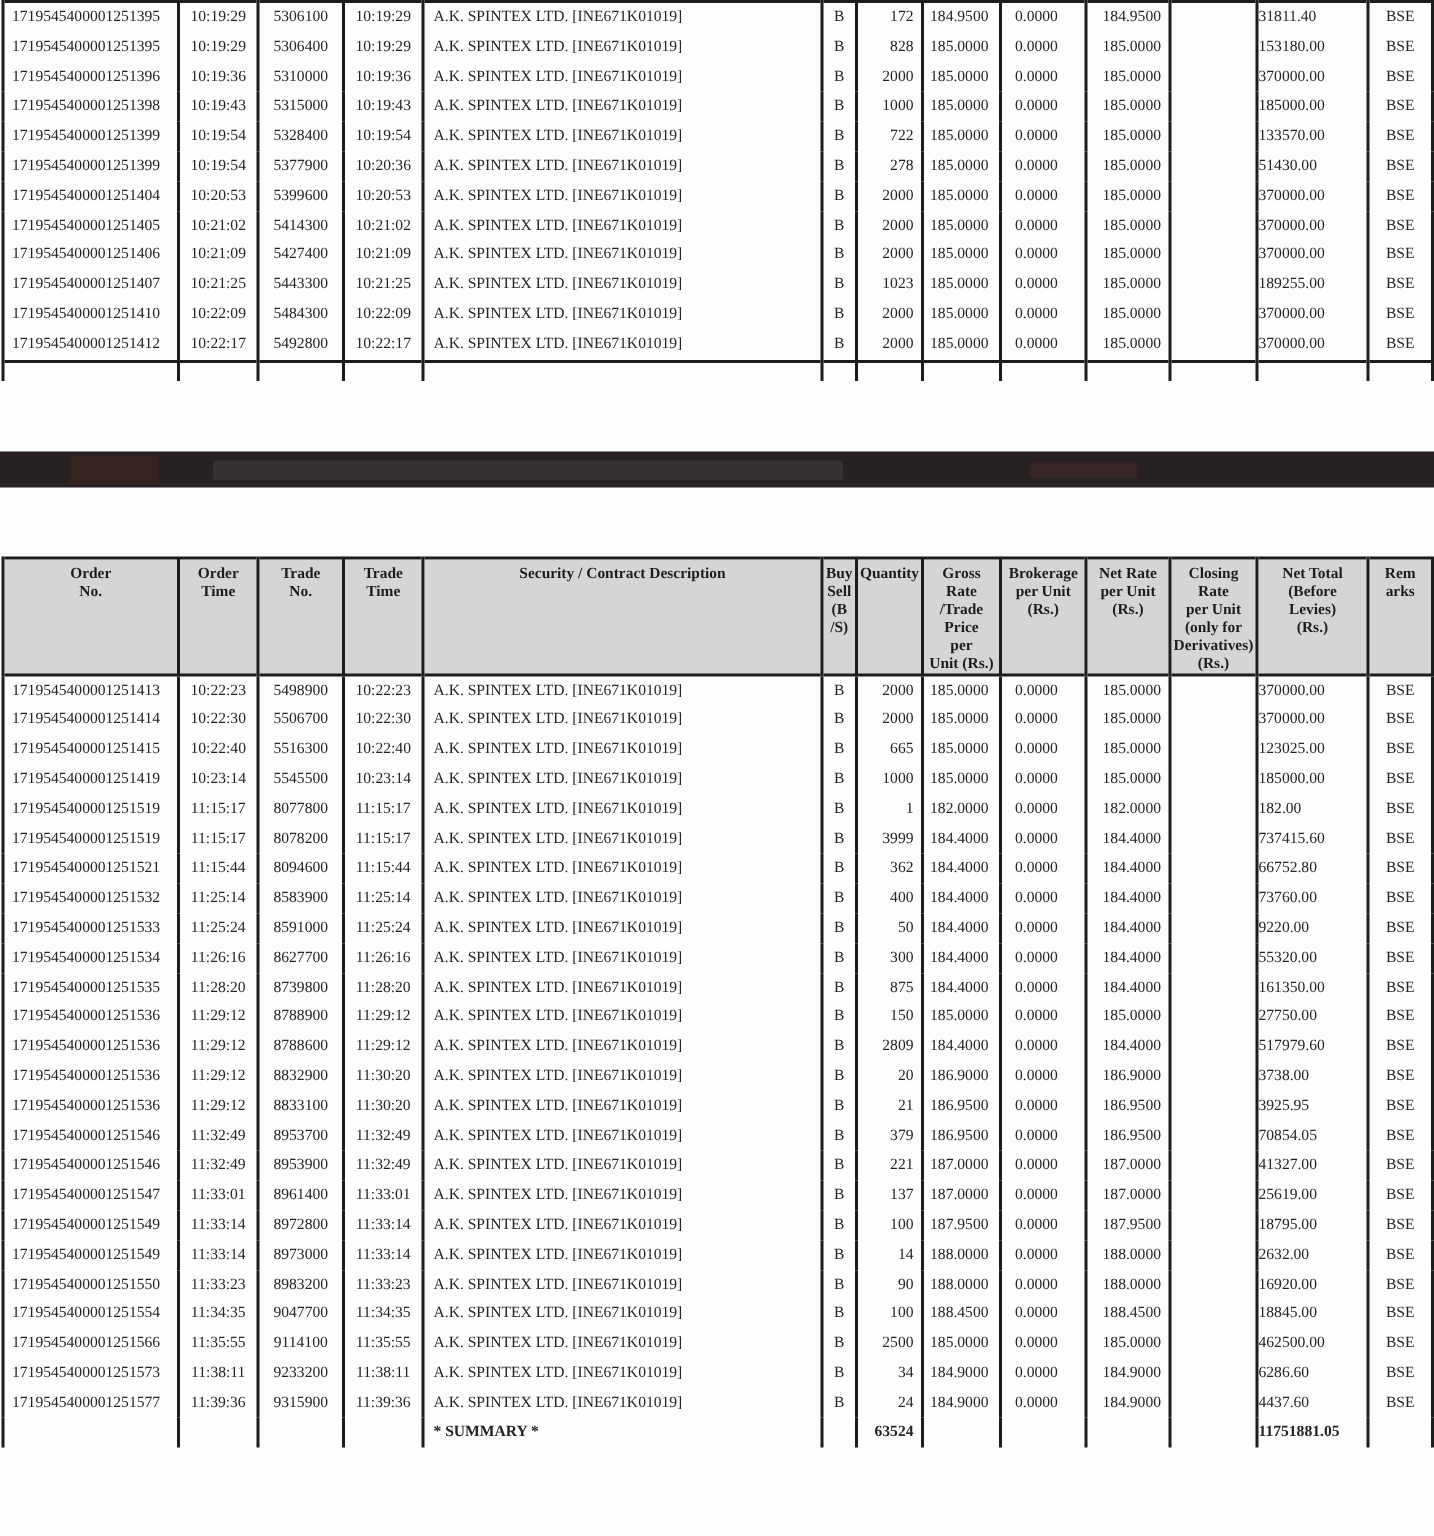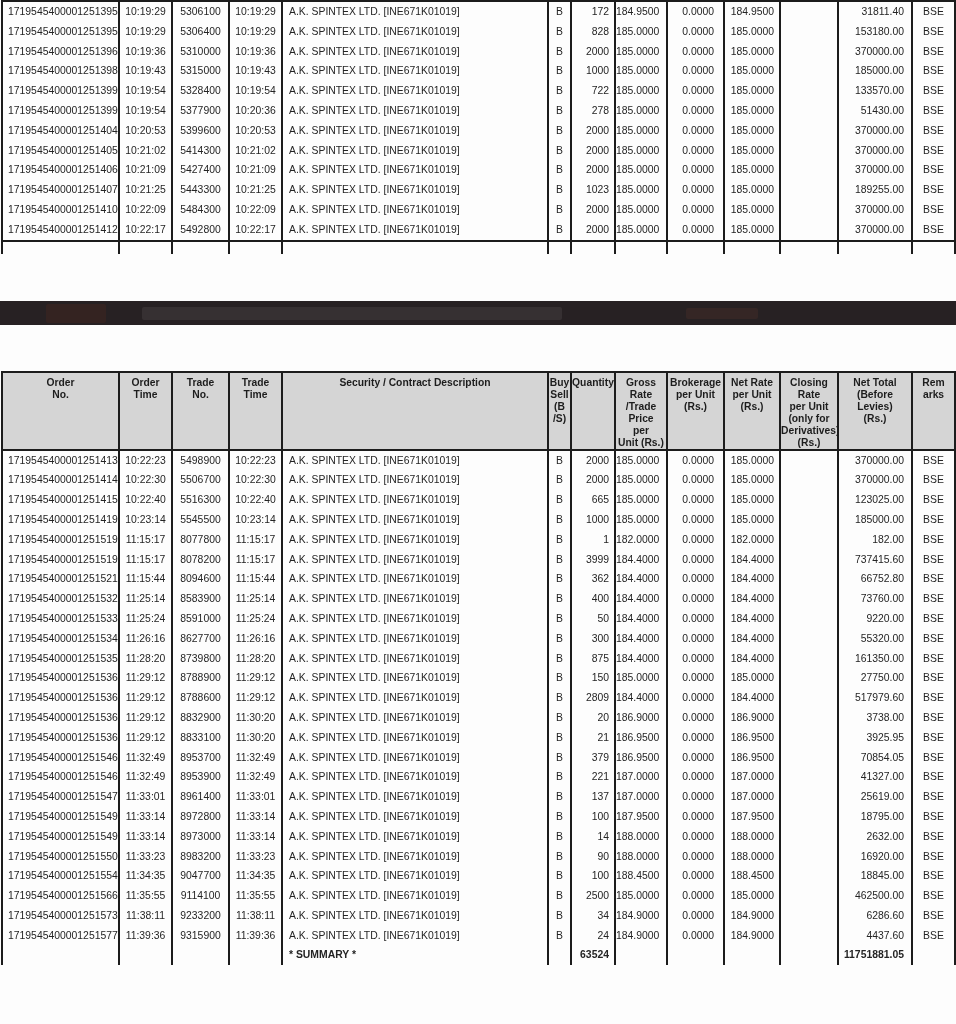--- a/index.html
+++ b/index.html
@@ -1,21 +1,21 @@
 <!DOCTYPE html>
 <html><head>
 <meta charset="utf-8">
 <style>
   html,body{margin:0;padding:0;}
   body{
     width:956px;height:1024px;overflow:hidden;background:#fdfdfd;
     font-family:"Liberation Sans","DejaVu Sans",sans-serif;
     -webkit-font-smoothing:antialiased;
   }
-  .page{width:956px;height:1024px;position:relative;}
+  .page{width:956px;height:1024px;position:relative;font-family:Liberation Serif, serif;}
 
   table.trade-table{
     border-collapse:collapse;table-layout:fixed;
     width:953px;margin-left:1px;
   }
   table.trade-table td, table.trade-table th{
     border-left:2px solid #1c1c1c;
     overflow:hidden;white-space:nowrap;
     font-size:10.4px;color:#242424;
     padding:0;
@@ -29,23 +29,23 @@
   .trade-table td:nth-child(1){text-align:left;padding-left:5px;}
   .trade-table td:nth-child(2),
   .trade-table td:nth-child(3),
   .trade-table td:nth-child(4),
   .trade-table td:nth-child(6),
   .trade-table td:nth-child(11),
   .trade-table td:nth-child(13){text-align:center;}
   .trade-table td:nth-child(5){text-align:left;padding-left:6px;margin-top:24px;}
   .trade-table td:nth-child(7){text-align:right;padding-right:5px;margin-left:28px;}
   .trade-table td:nth-child(8){text-align:right;padding-right:7px;}
-  .trade-table td:nth-child(9){text-align:right;padding-right:9px;}
+  .trade-table td:nth-child(9){text-align:center;padding-right:9px;}
   .trade-table td:nth-child(10){text-align:right;padding-right:5px;}
-  .trade-table td:nth-child(12){text-align:right;padding-right:7px;}
+  .trade-table td:nth-child(12){text-align:left;padding-right:7px;}
 
   
   #top-table{border-top:2px solid #1c1c1c;}
   #top-table tbody.data-rows{border-bottom:2px solid #1c1c1c;}
   #top-table tr.stub td{height:12px;line-height:12px;}
 
   
   .banner{
     margin-top:47px;height:24px;width:956px;position:relative;
     background:#272123;overflow:hidden;

